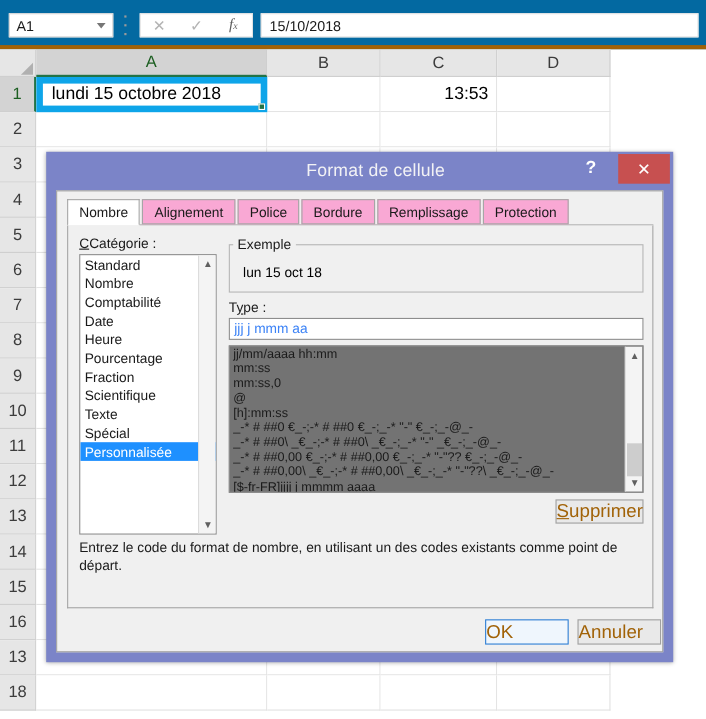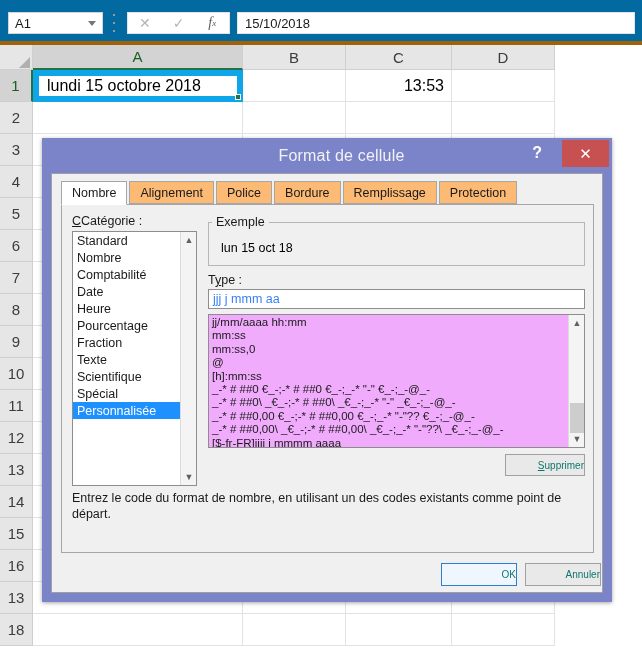--- a/index.html
+++ b/index.html
@@ -198,21 +198,21 @@
     position: absolute; left: 9px; top: 7px;
     width: 533px; height: 24px;
     display: flex; align-items: flex-end;
     border-bottom: 1px solid #a6a6a6;
   }
   .tab {
     height: 23px;
     padding: 0 10px;
     display: flex; align-items: center;
     font-size: 12.5px; color: #1a1a1a;
-    background: #fdba74;
+    background: #f9a8d4;
     border: 1px solid #a6a6a6;
     margin-right: 2px;
     cursor: pointer;
   }
   .tab.active {
     background: #ffffff;
     border-bottom: 1px solid #ffffff;
     height: 24px;
     margin-bottom: -1px;
   }
@@ -292,21 +292,21 @@
     background: #ffffff;
     border: 1px solid #8d8d8d;
     font-size: 12.5px; color: #3b82f6;
     padding: 0 4px;
     display: flex; align-items: center;
   }
 
   .code-list {
     position: absolute; left: 146px; top: 109px;
     width: 377px; height: 134px;
-    background: #f0abfc;
+    background: #737373;
     border: 1px solid #8d8d8d;
     overflow: hidden;
   }
   .code-inner {
     position: absolute; left: 0; top: 0;
     width: 360px; height: 100%;
     padding: 1px 0 0 3px;
   }
   .code-item {
     height: 13.4px;
@@ -326,22 +326,22 @@
   .code-thumb {
     position: absolute; left: 1px; top: 88px;
     width: 14px; height: 30px;
     background: #cdcdcd;
     cursor: pointer;
   }
 
   .btn {
     background: #e9e9e9;
     border: 1px solid #a0a0a0;
-    font-size: 10px; color: #0f766e;
-    display: flex; align-items: center; justify-content: flex-end;
+    font-size: 17px; color: #a16207;
+    display: flex; align-items: center; justify-content: flex-start;
     cursor: pointer;
   }
   .btn u { text-decoration: underline; }
   .btn-supprimer {
     position: absolute; left: 443px; top: 249px;
     width: 80px; height: 22px;
   }
 
   .hint {
     position: absolute; left: 10px; top: 285px;
@@ -555,22 +555,22 @@
 
         <div class="cat-list">
           <div id="catItems">
               <div class="cat-item">Standard</div>
               <div class="cat-item">Nombre</div>
               <div class="cat-item">Comptabilité</div>
               <div class="cat-item">Date</div>
               <div class="cat-item">Heure</div>
               <div class="cat-item">Pourcentage</div>
               <div class="cat-item">Fraction</div>
+              <div class="cat-item">Scientifique</div>
               <div class="cat-item">Texte</div>
-              <div class="cat-item">Scientifique</div>
               <div class="cat-item">Spécial</div>
               <div class="cat-item selected">Personnalisée</div>
             </div>
           <div class="cat-scroll">
             <div class="sb-arrow">▲</div>
             <div class="sb-arrow bot">▼</div>
           </div>
         </div>
 
         <div class="ex-group"></div>

